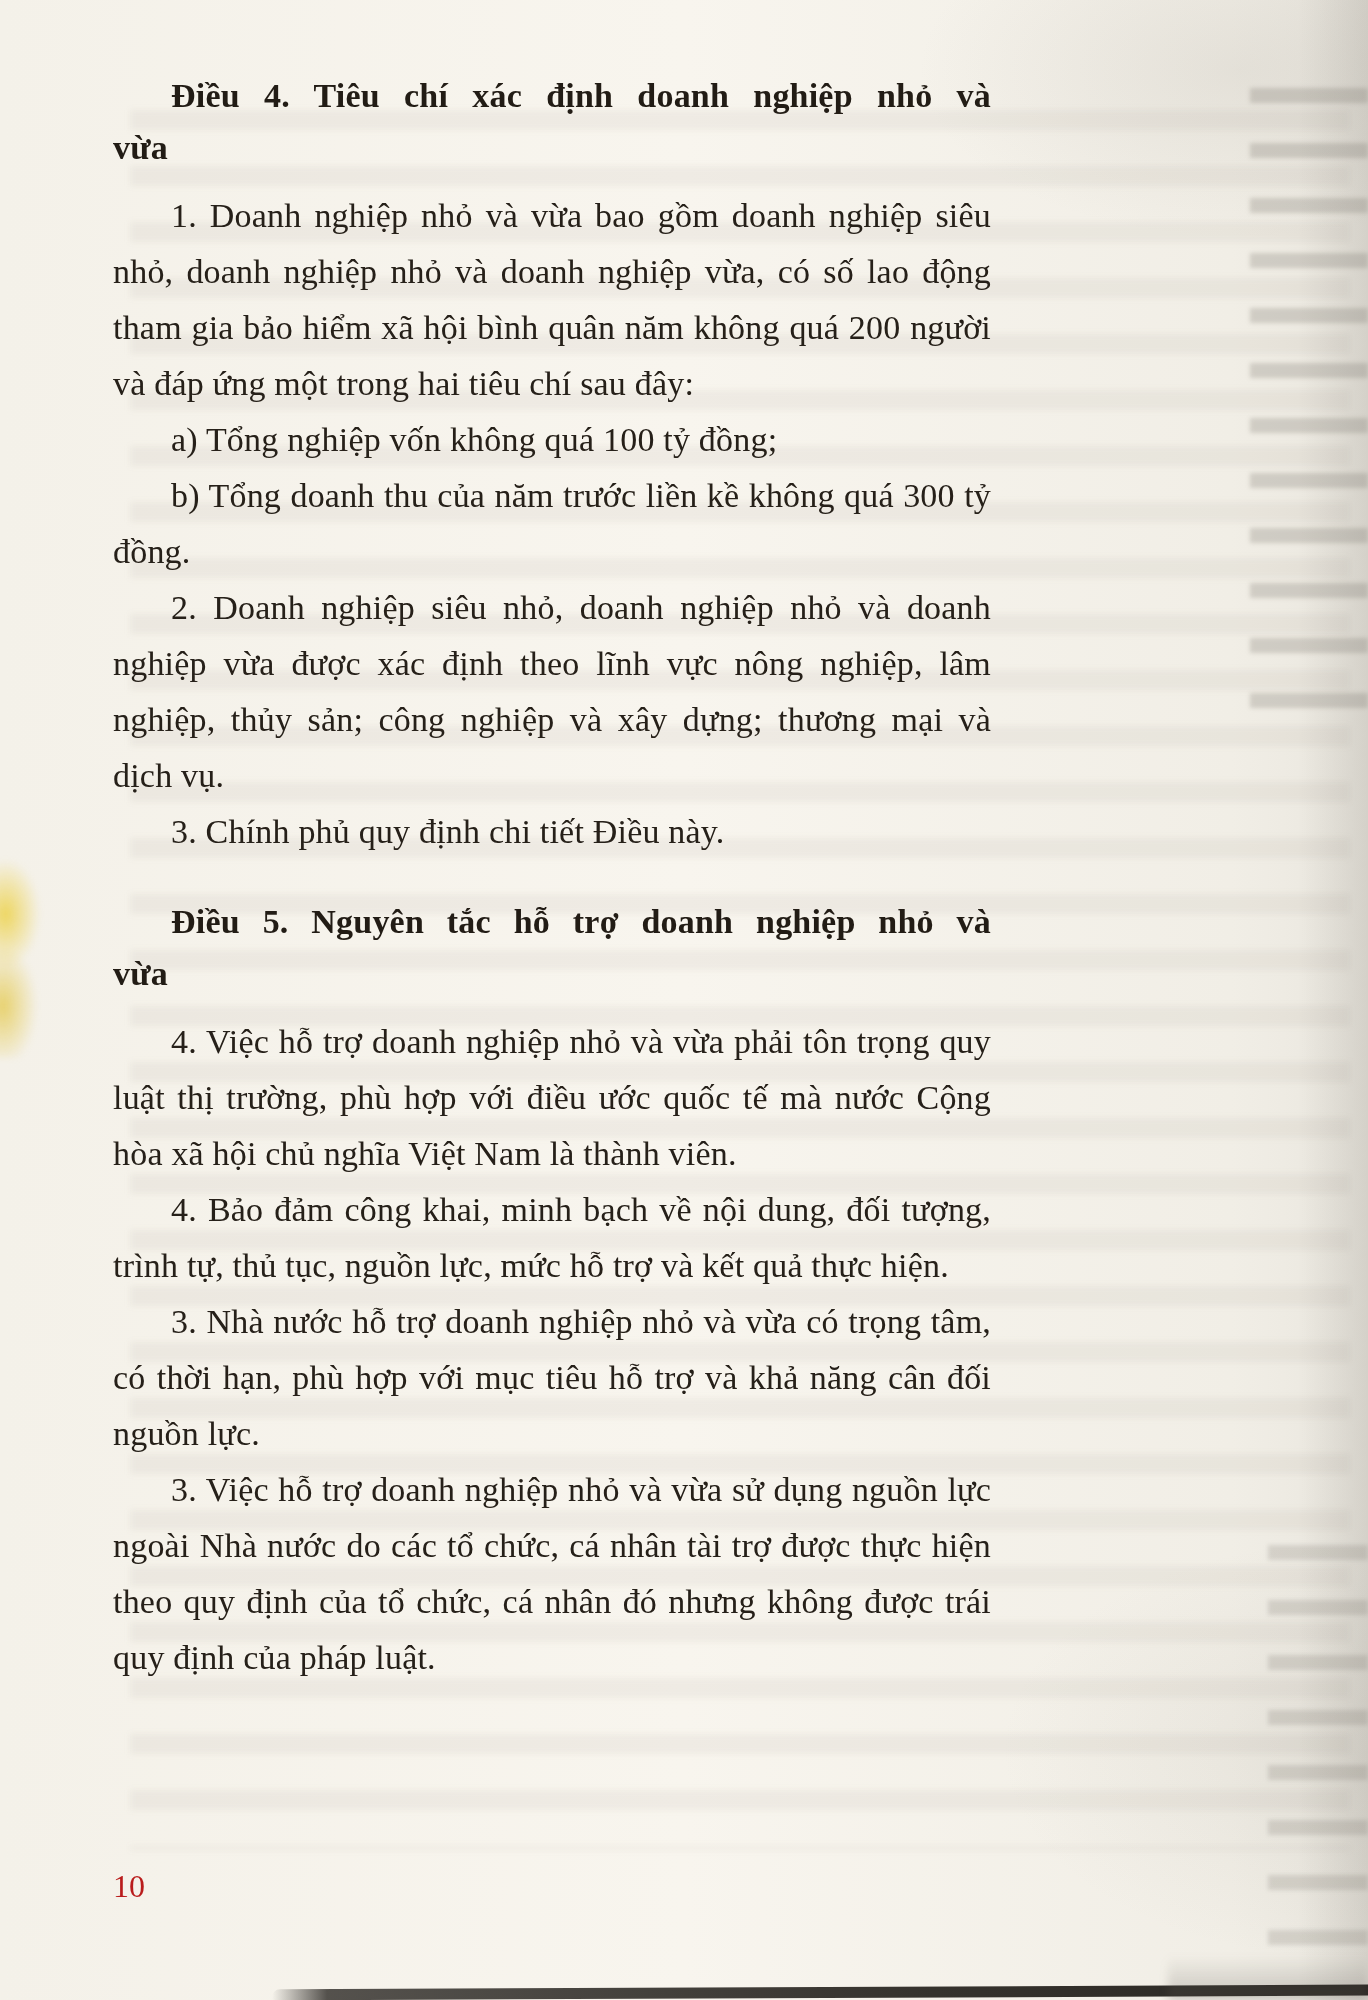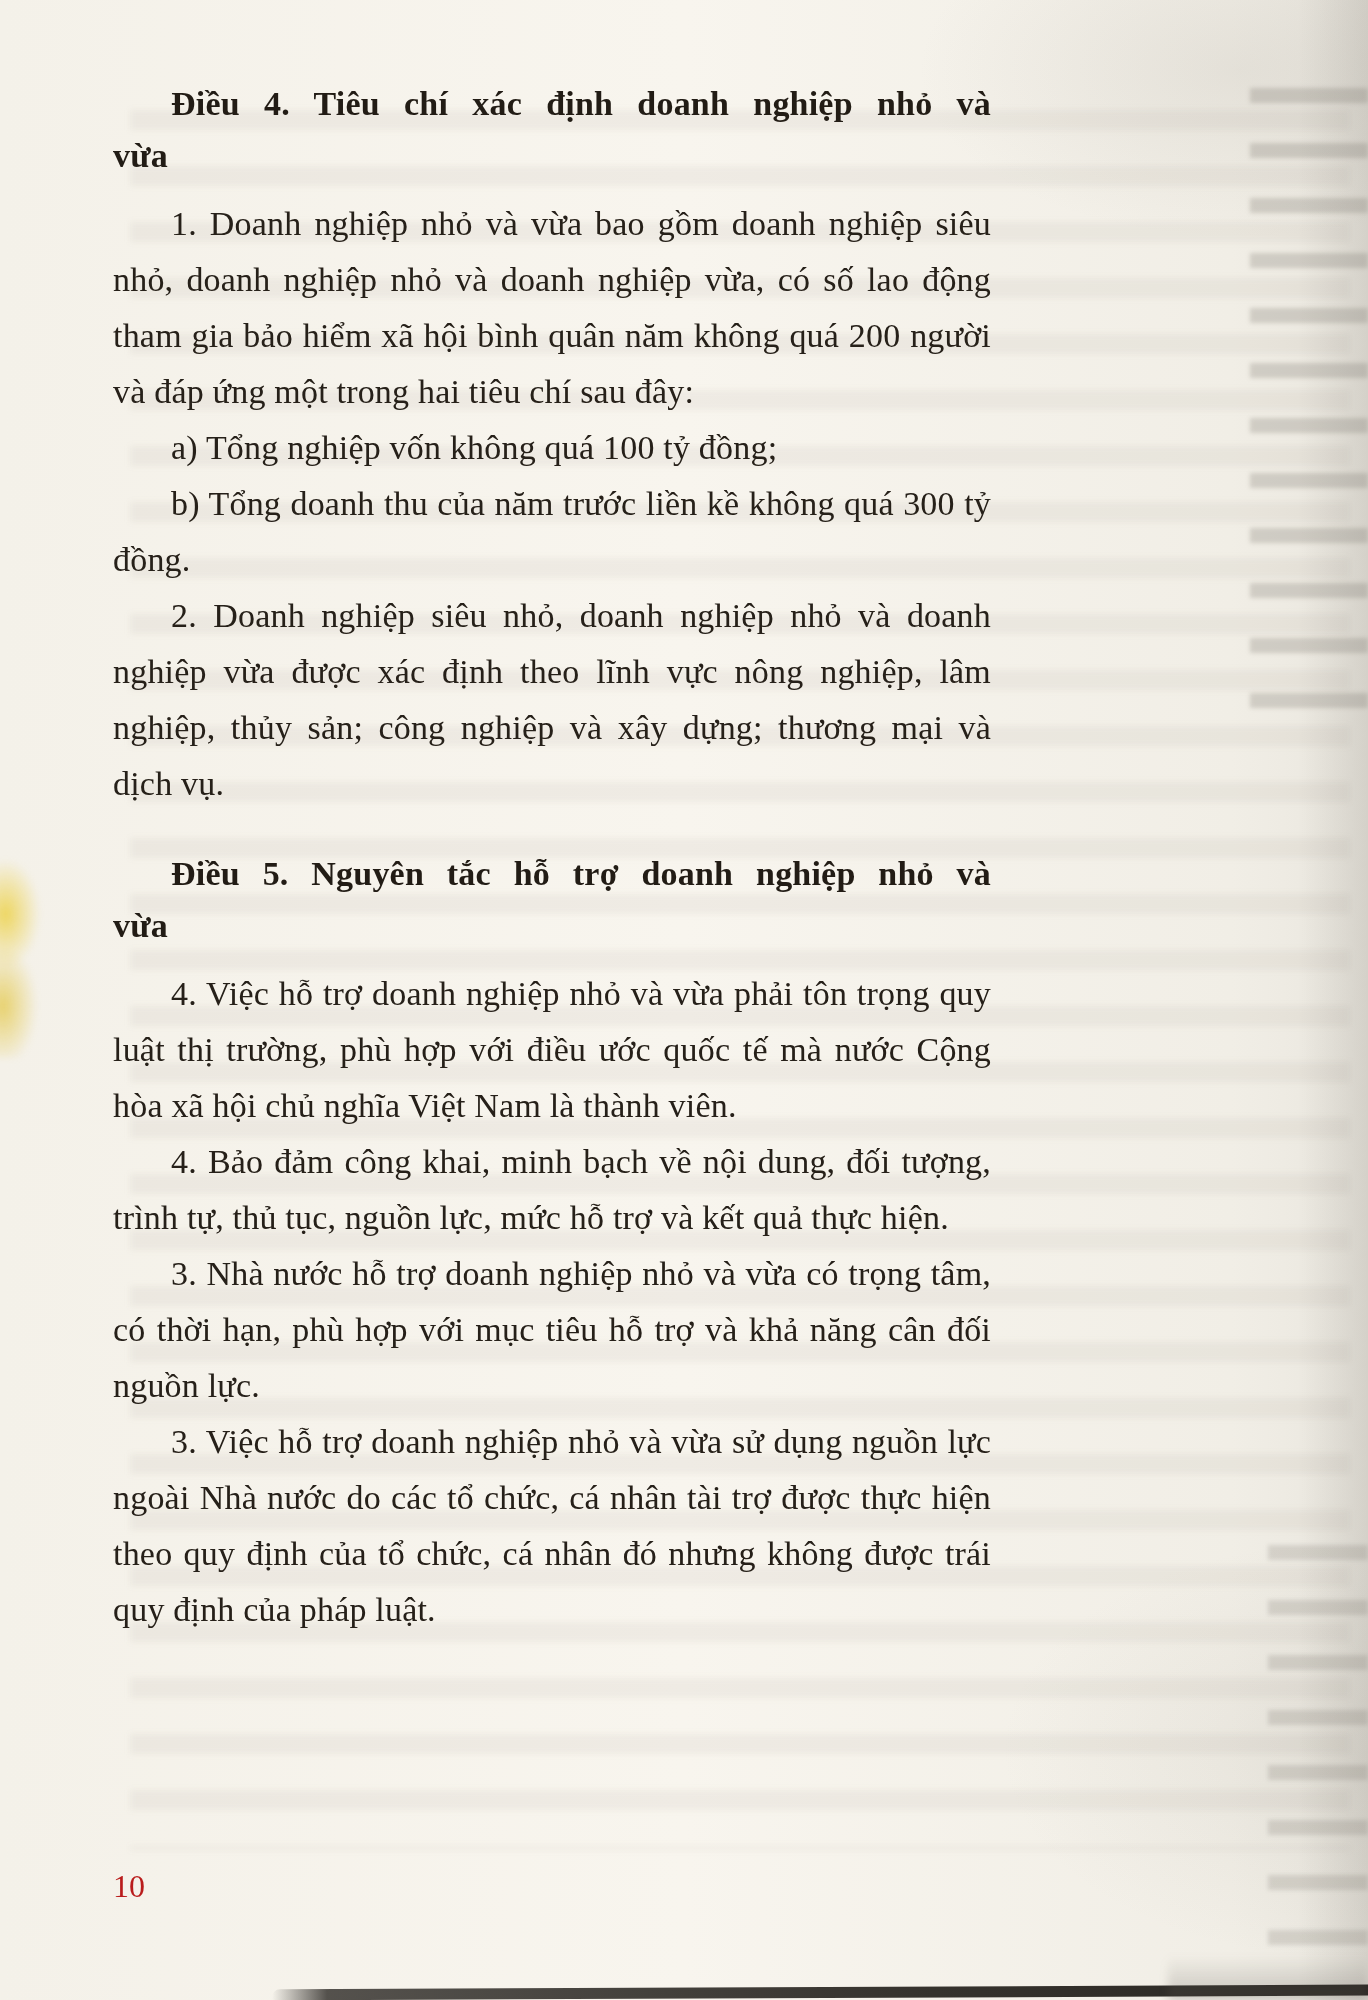--- a/index.html
+++ b/index.html
@@ -77,21 +77,21 @@
       position: absolute;
       right: 0; bottom: 0; width: 200px; height: 44px;
       background: linear-gradient(180deg, rgba(90,86,80,0) 0%, rgba(90,86,80,0.28) 100%);
       filter: blur(4px);
       pointer-events: none;
     }
 
     
     .content {
       position: absolute;
-      left: 113px; top: 78px;
+      left: 113px; top: 70px;
       width: 878px;
       font-size: 34px;
       line-height: 56px;
       text-align: justify;
       letter-spacing: 0.2px;
     }
     .article-heading {
       font-size: 34px;
       font-weight: bold;
       line-height: 52px;
@@ -126,20 +126,21 @@
 <div class="scan-corner-bottom-right"></div>
 
 <main class="content">
 
   <section class="article">
     <h2 class="article-heading">Điều 4. Tiêu chí xác định doanh nghiệp nhỏ và vừa</h2>
     <p class="paragraph">1. Doanh nghiệp nhỏ và vừa bao gồm doanh nghiệp siêu nhỏ, doanh nghiệp nhỏ và doanh nghiệp vừa, có số lao động tham gia bảo hiểm xã hội bình quân năm không quá 200 người và đáp ứng một trong hai tiêu chí sau đây:</p>
     <p class="paragraph">a) Tổng nghiệp vốn không quá 100 tỷ đồng;</p>
     <p class="paragraph">b) Tổng doanh thu của năm trước liền kề không quá 300 tỷ đồng.</p>
     <p class="paragraph">2. Doanh nghiệp siêu nhỏ, doanh nghiệp nhỏ và doanh nghiệp vừa được xác định theo lĩnh vực nông nghiệp, lâm nghiệp, thủy sản; công nghiệp và xây dựng; thương mại và dịch vụ.</p>
+    <p class="paragraph">3. Chính phủ quy định chi tiết Điều này.</p>
   </section>
 
   <section class="article">
     <h2 class="article-heading">Điều 5. Nguyên tắc hỗ trợ doanh nghiệp nhỏ và vừa</h2>
     <p class="paragraph">4. Việc hỗ trợ doanh nghiệp nhỏ và vừa phải tôn trọng quy luật thị trường, phù hợp với điều ước quốc tế mà nước Cộng hòa xã hội chủ nghĩa Việt Nam là thành viên.</p>
     <p class="paragraph">4. Bảo đảm công khai, minh bạch về nội dung, đối tượng, trình tự, thủ tục, nguồn lực, mức hỗ trợ và kết quả thực hiện.</p>
     <p class="paragraph">3. Nhà nước hỗ trợ doanh nghiệp nhỏ và vừa có trọng tâm, có thời hạn, phù hợp với mục tiêu hỗ trợ và khả năng cân đối nguồn lực.</p>
     <p class="paragraph">3. Việc hỗ trợ doanh nghiệp nhỏ và vừa sử dụng nguồn lực ngoài Nhà nước do các tổ chức, cá nhân tài trợ được thực hiện theo quy định của tổ chức, cá nhân đó nhưng không được trái quy định của pháp luật.</p>
   </section>
 

